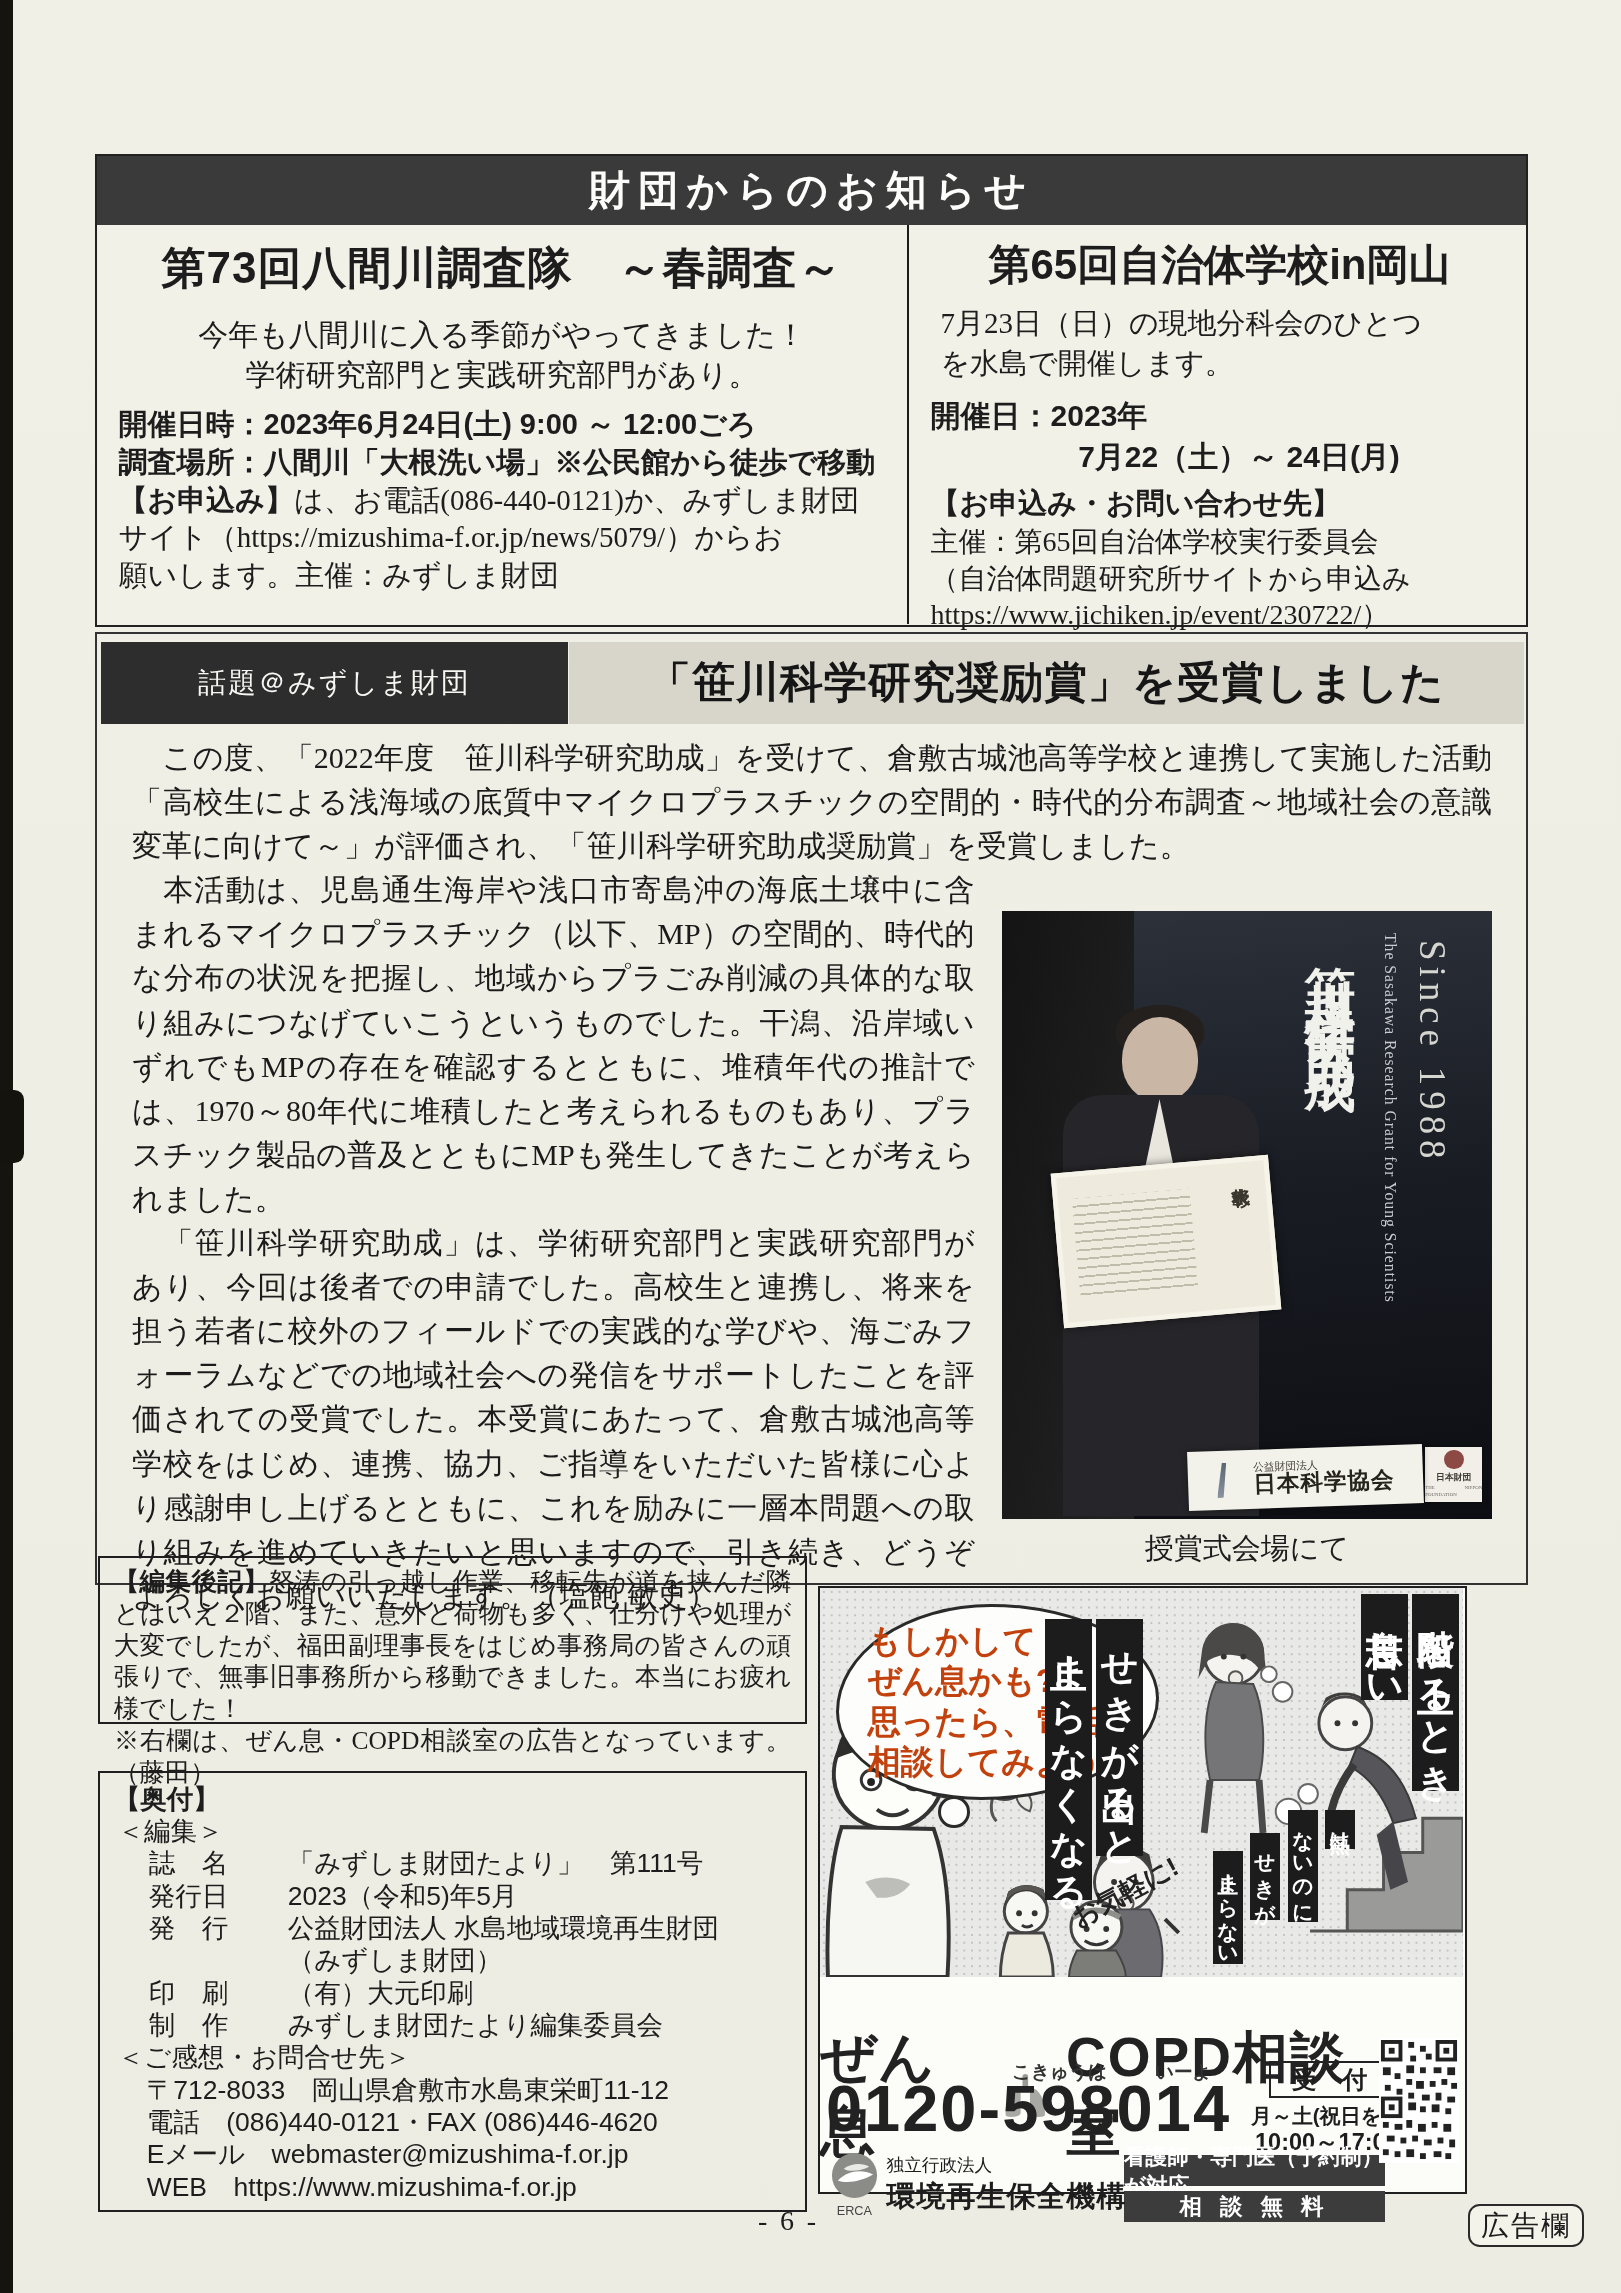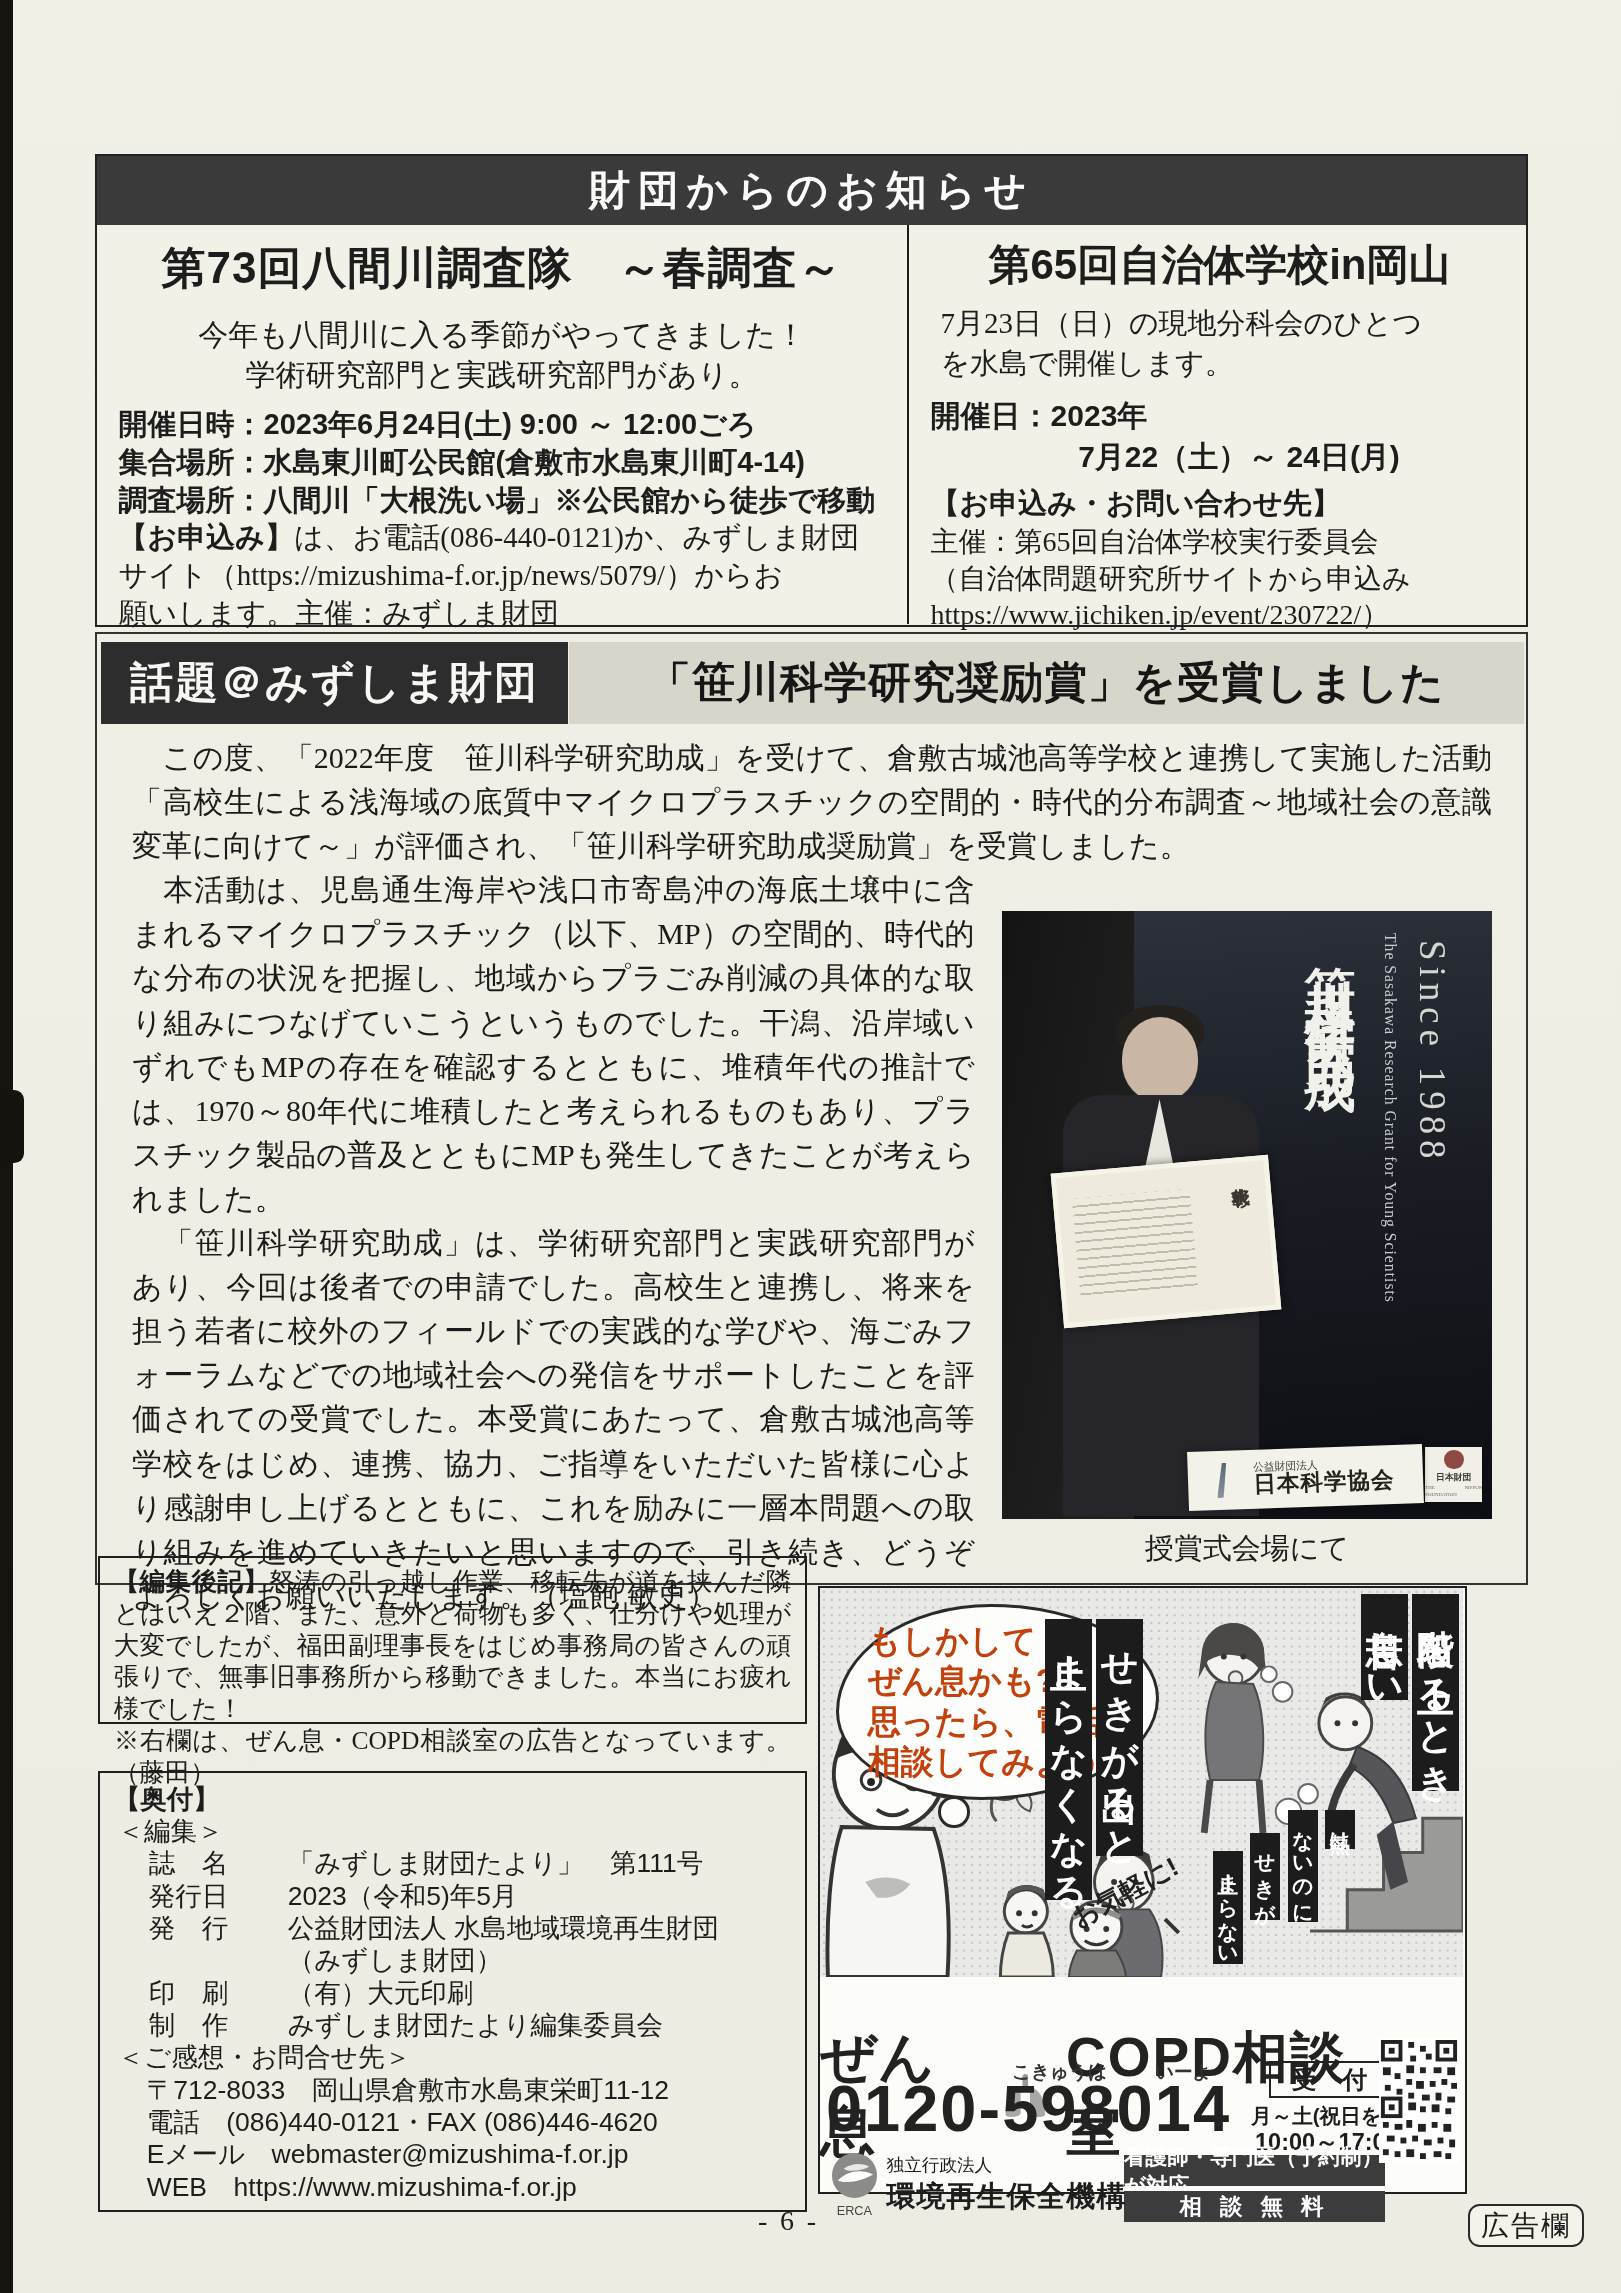--- a/index.html
+++ b/index.html
@@ -27,21 +27,21 @@
   .ann-apply{font-size:29px;line-height:1.3;}
   .ann-apply .b{font-weight:bold;font-family:"Liberation Sans",sans-serif;}
   .ann-datelabel{font-size:30px;font-weight:bold;margin-top:13.7px;}
   .ann-datevalue{font-size:30px;font-weight:bold;text-align:center;padding-left:39px;}
   .ann-contacthead{font-size:29px;font-weight:bold;margin-top:5.9px;}
   .ann-contactline{font-size:28px;line-height:1.3;}
 
   
   .art-box{position:absolute;left:95px;top:632px;width:1433px;height:953px;border:2px solid #333;box-sizing:border-box;}
   .art-label{position:absolute;left:3.9px;top:7.8px;width:467px;height:82px;background:#2d2d2d;display:flex;align-items:center;justify-content:center;}
-  .art-label span{color:#f7f7f3;font-size:43px;font-weight:bold;letter-spacing:2px;}
+  .art-label span{color:#f7f7f3;font-size:28px;font-weight:normal;letter-spacing:2px;}
   .art-headline{position:absolute;left:472px;top:7.8px;width:955px;height:82px;background:#d8d6ca;display:flex;align-items:center;justify-content:center;}
   .art-headline span{font-size:43px;font-weight:bold;letter-spacing:1px;color:#161616;}
   .art-body{position:absolute;left:35px;top:102px;width:1360px;height:843px;font-family:"Liberation Serif",serif;font-size:30px;line-height:1.47;text-align:justify;color:#1b1b1b;}
   .art-body p{margin:0;}
   .art-figure{float:right;width:490px;margin:43px 0 5.9px 27.4px;}
 
   
   .photo{position:relative;width:490px;height:608px;background:linear-gradient(100deg,#141414 0%,#232323 40%,#35353a 58%,#1c1d24 100%);overflow:hidden;}
   .photo-flare{position:absolute;left:118px;top:147px;width:333px;height:333px;background:radial-gradient(circle,rgba(255,255,255,0.30) 0%,rgba(255,255,255,0.08) 45%,transparent 70%);}
   .photo-banner{position:absolute;right:0;top:0;width:358px;height:100%;background:linear-gradient(175deg,#2c313a 0%,#191c23 45%,#0d0e13 100%);}
@@ -127,21 +127,20 @@
     </div>
     <div class="ann-cols">
       <div class="ann-left">
         <div class="ann-title gothic">第73回八間川調査隊　～春調査～</div>
         <div class="ann-intro mincho">
           <div>今年も八間川に入る季節がやってきました！</div>
           <div>学術研究部門と実践研究部門があり。</div>
         </div>
         <div class="ann-details gothic">
           <div>開催日時：2023年6月24日(土) 9:00 ～ 12:00ごろ</div>
-          <div>集合場所：水島東川町公民館(倉敷市水島東川町4-14)</div>
           <div>調査場所：八間川「大根洗い場」※公民館から徒歩で移動</div>
         </div>
         <div class="ann-apply mincho">
           <div><span class="b">【お申込み】</span><span>は、お電話(086-440-0121)か、みずしま財団</span></div>
           <div>サイト（https://mizushima-f.or.jp/news/5079/）からお</div>
           <div>願いします。主催：みずしま財団</div>
         </div>
       </div>
       <div class="ann-right">
         <div class="ann-title-r gothic">第65回自治体学校in岡山</div>

